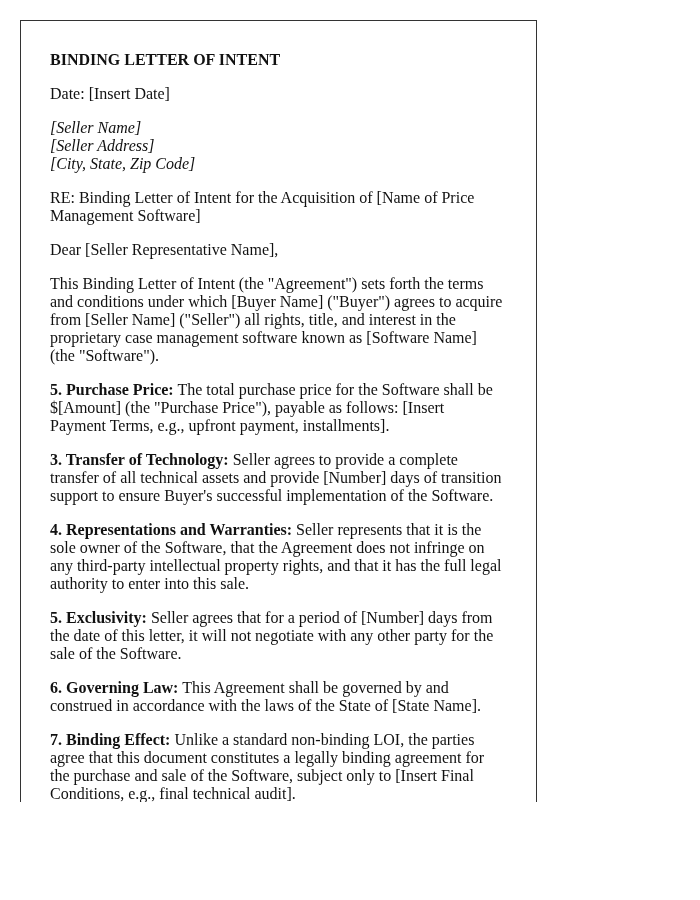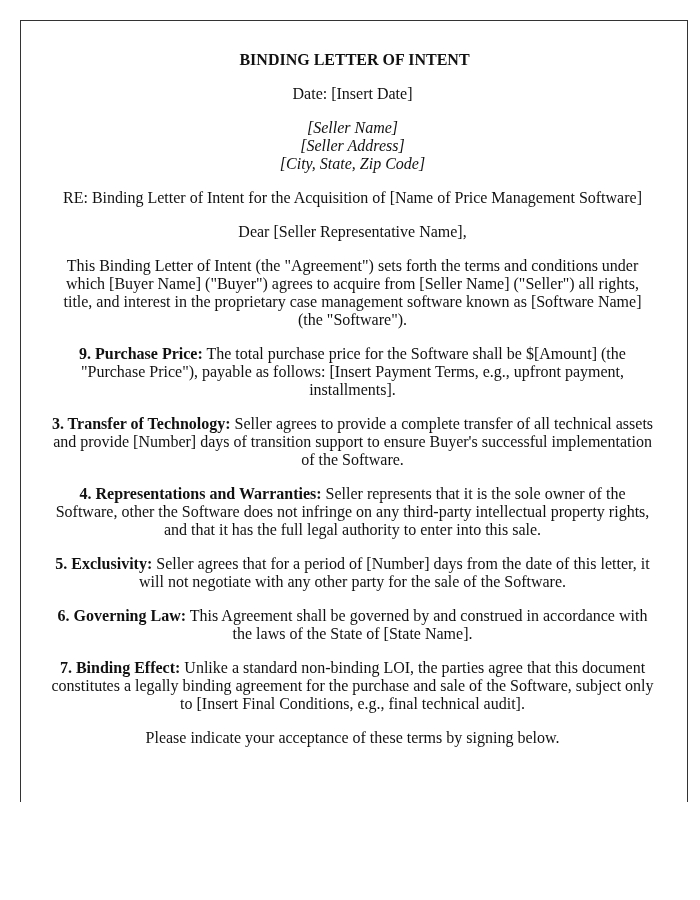--- a/index.html
+++ b/index.html
@@ -12,28 +12,27 @@
       height: 900px;
       position: relative;
       overflow: hidden;
       font-family: "Liberation Serif", "DejaVu Serif", serif;
       color: #111111;
     }
     .doc-frame {
       position: absolute;
       left: 20px;
       top: 20px;
-      width: 668px;
+      width: 517px;
       height: 782px;
       border: 1px solid #333333;
       border-bottom: none;
       box-sizing: border-box;
       overflow: hidden;
       background: #ffffff;
-      text-align: center;
     }
     .doc-inner {
       padding: 30px 28px 0 29px;
       font-size: 16px;
       line-height: 18px;
     }
     .doc-title {
       font-weight: bold;
       font-size: 16px;
       margin: 0 0 16px 0;
@@ -65,26 +64,26 @@
       <span class="addr-line">[Seller Address]</span>
       <span class="addr-line">[City, State, Zip Code]</span>
     </p>
 
     <p class="doc-p">RE: Binding Letter of Intent for the Acquisition of [Name of Price Management Software]</p>
 
     <p class="doc-p">Dear [Seller Representative Name],</p>
 
     <p class="doc-p">This Binding Letter of Intent (the "Agreement") sets forth the terms and conditions under which [Buyer Name] ("Buyer") agrees to acquire from [Seller Name] ("Seller") all rights, title, and interest in the proprietary case management software known as [Software Name] (the "Software").</p>
 
-    <p class="doc-p"><span class="clause-head">9. Purchase Price:</span><span> The total purchase price for the Software shall be $[Amount] (the "Purchase Price"), payable as follows: [Insert Payment Terms, e.g., upfront payment, installments].</span></p>
+    <p class="doc-p"><span class="clause-head">5. Purchase Price:</span><span> The total purchase price for the Software shall be $[Amount] (the "Purchase Price"), payable as follows: [Insert Payment Terms, e.g., upfront payment, installments].</span></p>
 
 
     <p class="doc-p"><span class="clause-head">3. Transfer of Technology:</span><span> Seller agrees to provide a complete transfer of all technical assets and provide [Number] days of transition support to ensure Buyer's successful implementation of the Software.</span></p>
 
-    <p class="doc-p"><span class="clause-head">4. Representations and Warranties:</span><span> Seller represents that it is the sole owner of the Software, other the Software does not infringe on any third-party intellectual property rights, and that it has the full legal authority to enter into this sale.</span></p>
+    <p class="doc-p"><span class="clause-head">4. Representations and Warranties:</span><span> Seller represents that it is the sole owner of the Software, that the Agreement does not infringe on any third-party intellectual property rights, and that it has the full legal authority to enter into this sale.</span></p>
 
     <p class="doc-p"><span class="clause-head">5. Exclusivity:</span><span> Seller agrees that for a period of [Number] days from the date of this letter, it will not negotiate with any other party for the sale of the Software.</span></p>
 
     <p class="doc-p"><span class="clause-head">6. Governing Law:</span><span> This Agreement shall be governed by and construed in accordance with the laws of the State of [State Name].</span></p>
 
     <p class="doc-p"><span class="clause-head">7. Binding Effect:</span><span> Unlike a standard non-binding LOI, the parties agree that this document constitutes a legally binding agreement for the purchase and sale of the Software, subject only to [Insert Final Conditions, e.g., final technical audit].</span></p>
 
     <p class="doc-p">Please indicate your acceptance of these terms by signing below.</p>
 
   </div>

